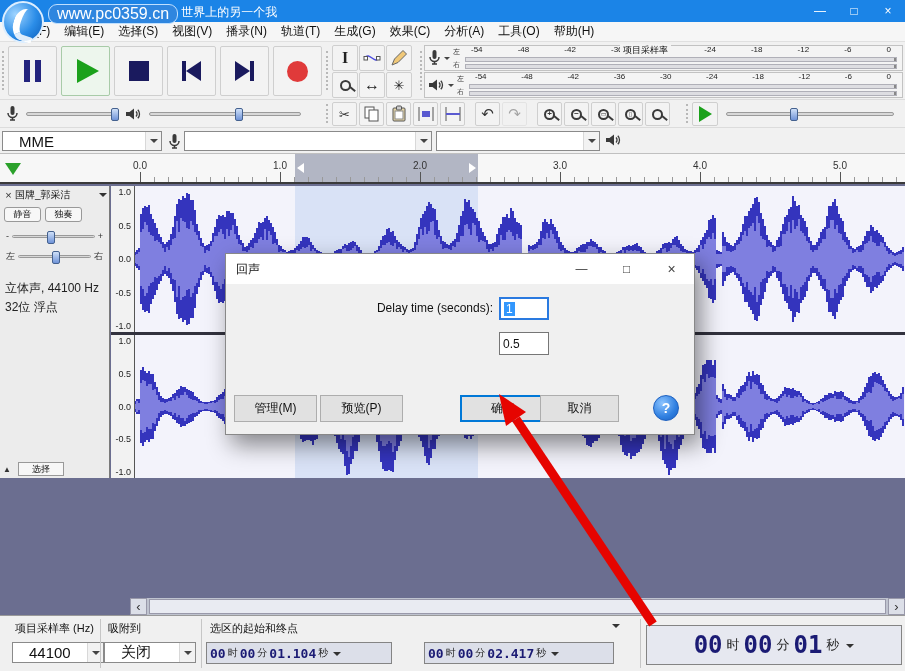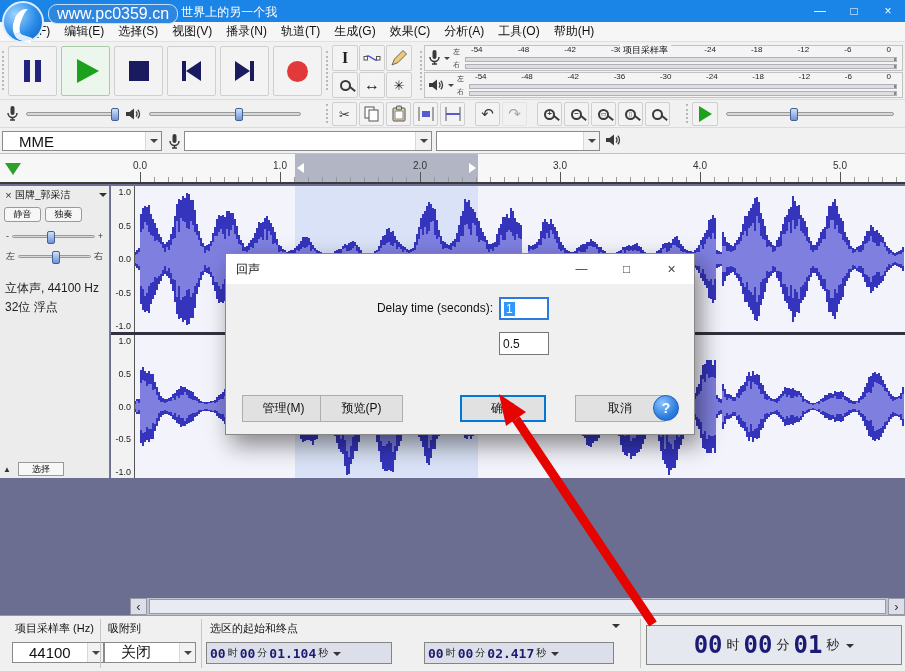--- a/index.html
+++ b/index.html
@@ -567,24 +567,24 @@
       <span class="dlg-ctl">□</span>
       <span class="dlg-ctl" style="font-size:14px">×</span>
     </div>
     <span class="dlg-label" style="top:47px;left:0">Delay time (seconds):</span>
     <div class="dlg-input focus" style="top:43px">
       <span class="seltext">1</span>
     </div>
     <div class="dlg-input" style="top:78px">
       <span>0.5</span>
     </div>
-    <div class="dlg-btn" style="left:16px;width:83px">管理(M)</div>
+    <div class="dlg-btn" style="left:8px;width:83px">管理(M)</div>
     <div class="dlg-btn" style="left:94px;width:83px">预览(P)</div>
     <div class="dlg-btn" id="btn-ok" style="left:234px;width:86px">确定</div>
-    <div class="dlg-btn" style="left:349px;width:90px">取消</div>
+    <div class="dlg-btn" style="left:314px;width:79px">取消</div>
     <div id="dlg-help">?</div>
   </div>
 
   <svg id="arrow" width="905" height="671" viewBox="0 0 905 671">
     <line x1="653" y1="624" x2="516" y2="419" stroke="#e60400" stroke-width="9"></line>
     <polygon points="499,394 526,412 506,426" fill="#e60400"></polygon>
   </svg>
 
   <div id="watermark">
     <div class="wm-circle"></div>

